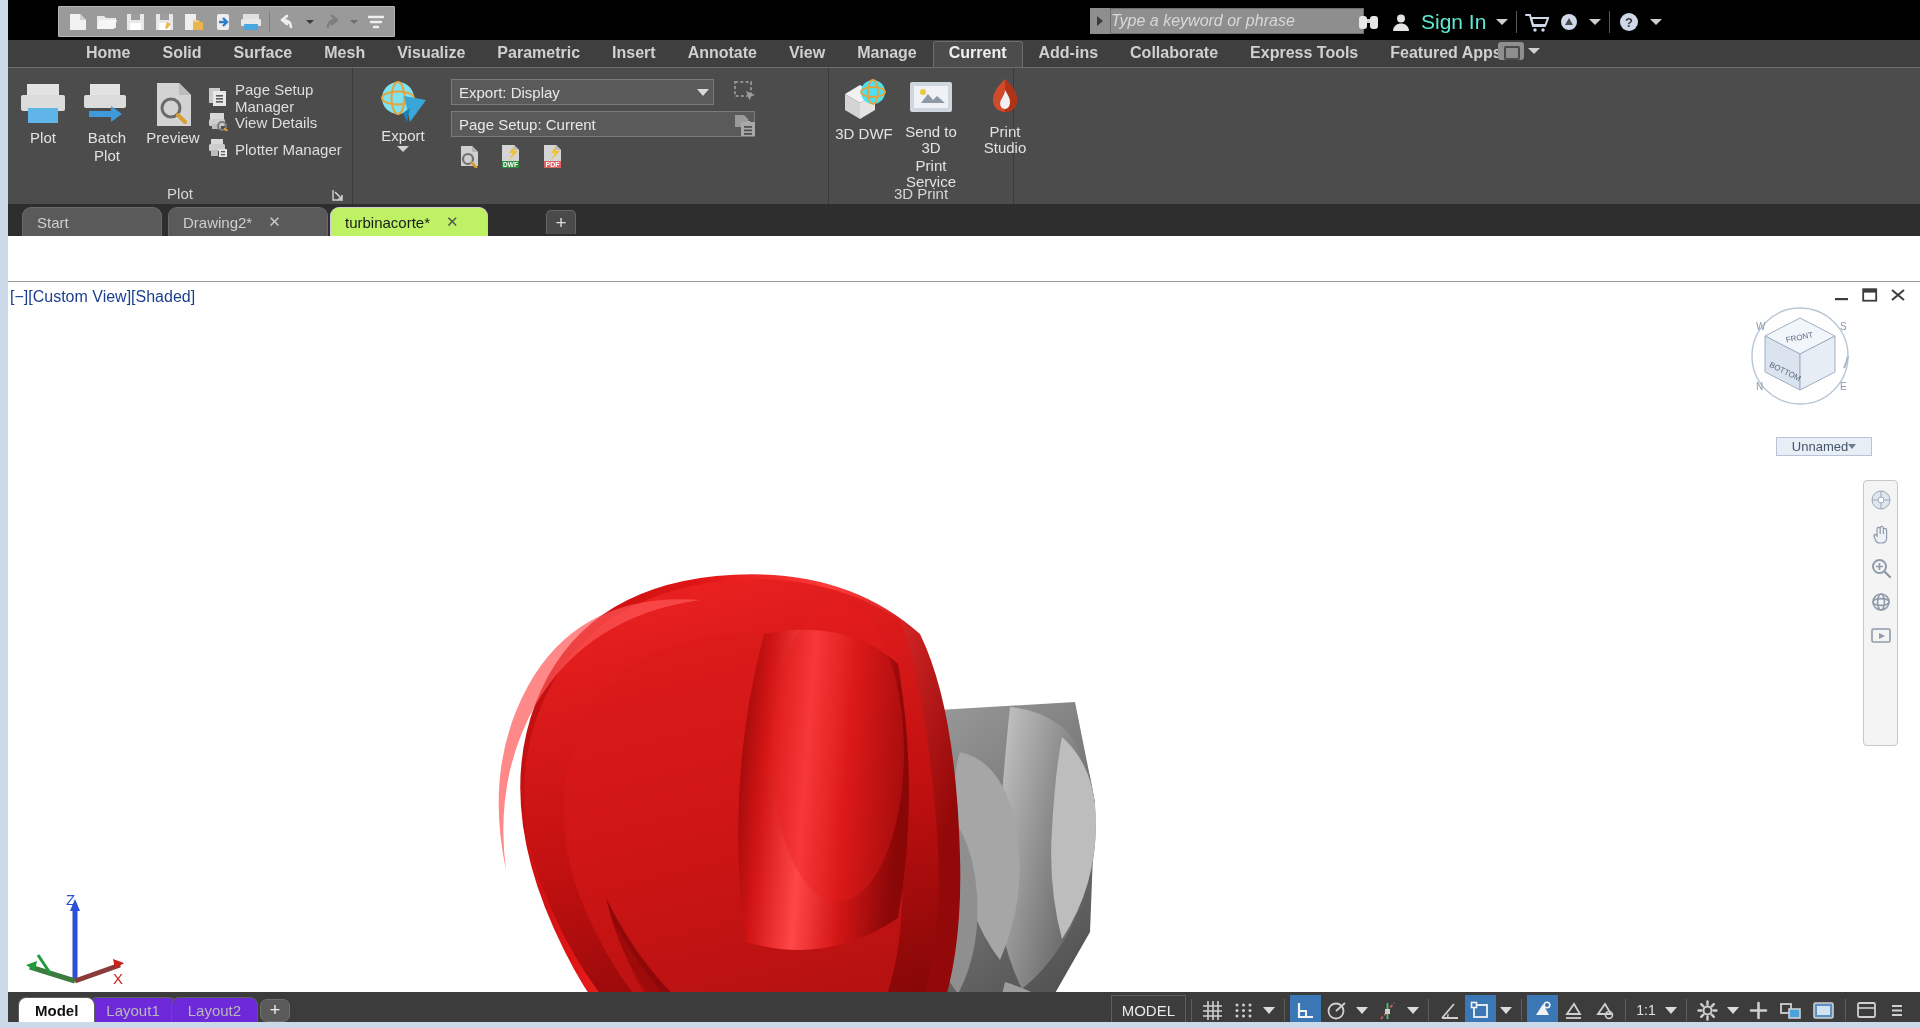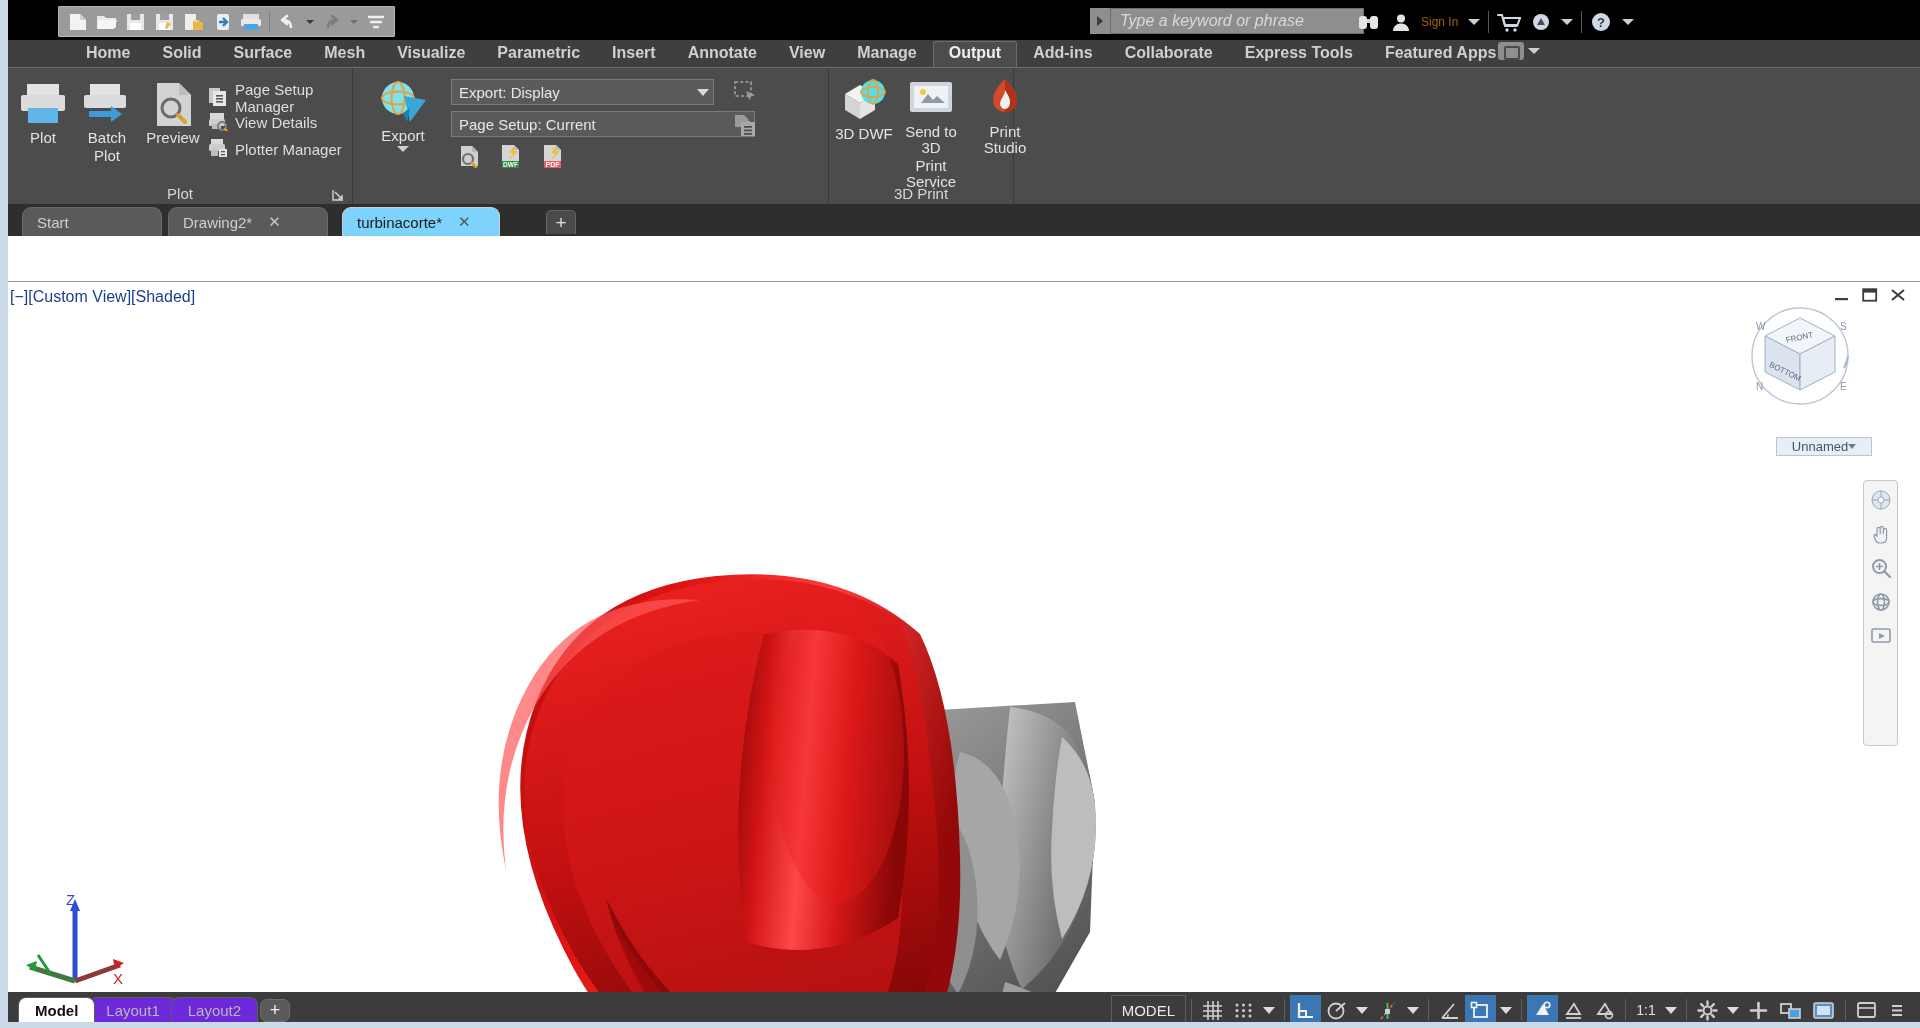--- a/index.html
+++ b/index.html
@@ -17,25 +17,25 @@
                position:relative; }
   .qat .qsep { width:1px; height:20px; background:#7d7d7d; margin:0 2px; }
   .caret-sm { width:0;height:0;border-left:4px solid transparent;border-right:4px solid transparent;
               border-top:4px solid #3a3a3a; }
 
   .srchwrap { position:absolute; left:1090px; top:8px; height:26px; display:flex; align-items:center; }
   .srch-arrow { width:20px; height:26px; background:#8e8e8e; display:flex; align-items:center; justify-content:center;}
   .srch-arrow i { width:0;height:0;border-top:5px solid transparent;border-bottom:5px solid transparent;
                   border-left:6px solid #3c3c3c; }
   .srchbox { width:254px; height:26px; background:#8e8e8e; border:1px solid #6e6e6e; display:flex;
-             align-items:center; padding-left:9px; }
+             align-items:center; }
   .srchbox span { font-style:italic; font-size:16px; color:#d8d8d8; }
   .tb-icons { position:absolute; left:1352px; top:8px; height:27px; display:flex; align-items:center; gap:0px; }
   .tb-icons .ti { height:27px; display:flex; align-items:center; padding:0 5px; }
-  .signin { color:#a16207; font-size:12px; padding:0 6px 0 3px; }
+  .signin { color:#5eead4; font-size:21px; padding:0 6px 0 3px; }
   .vdiv { width:1px; height:22px; background:#585858; margin:0 3px; }
 
   
   .ribtabs { position:absolute; left:0; top:40px; width:1920px; height:27px; background:#3f3f3f; }
   .ribtabs .inner { position:absolute; left:70px; top:0; display:flex; align-items:flex-end; height:27px; }
   .rtab { font-size:16px; color:#d0d0d0; padding:3px 16px 5px 16px; cursor:default; white-space:nowrap;font-weight:bold; }
   .rtab.active { background:#4c4c4c; border:1px solid #6d6d6d; border-bottom:none; color:#f0f0f0;
                  border-radius:3px 3px 0 0; padding:2px 15px 5px 15px; }
   .rt-right { position:absolute; right:380px; top:2px; display:flex; align-items:center; gap:4px; }
   .rt-right .camicon { width:26px;height:18px; background:#8e8e8e; border-radius:3px; position:relative; }
@@ -58,21 +58,21 @@
   .combo .cdrop { position:absolute; right:4px; top:9px; width:0;height:0;
        border-left:6px solid transparent;border-right:6px solid transparent;border-top:7px solid #d8d8d8;}
 
   .dlglaunch { position:absolute; right:7px; bottom:3px; width:14px; height:14px; }
 
   
   .filetabs { position:absolute; left:0; top:204px; width:1920px; height:32px; background:#2e2e2e; }
   .ftab { position:absolute; top:3px; height:29px; background:#5a5a5a; color:#cfcfcf; font-size:15px;
           border-radius:9px 9px 0 0; display:flex; align-items:center; padding:0 14px;
           border:1px solid #6a6a6a; border-bottom:none; }
-  .ftab.active { background:#7dd3fc; color:#1a1a1a; border-color:#cfcfcf;margin-left:12px; }
+  .ftab.active { background:#bef264; color:#1a1a1a; border-color:#cfcfcf; }
   .ftab .xc { margin-left:16px; font-size:15px; color:#c9c9c9; }
   .ftab.active .xc { color:#555; }
   .ftabplus { position:absolute; top:6px; height:24px; width:30px; background:#4a4a4a; color:#ddd;
               display:flex; align-items:center; justify-content:center; font-size:19px;
               border-radius:5px 5px 0 0; border:1px solid #666; border-bottom:none;}
 
   
   .canvas { position:absolute; left:0; top:240px; width:1920px; height:756px; background:#ffffff;
             border-top:1px solid #9a9a9a; overflow:hidden;margin-top:41px; }
   .vplabel { position:absolute; left:10px; top:6px; font-size:16px; color:#1b3f8f; }
@@ -253,21 +253,21 @@
         <div class="rtab">Home</div>
         <div class="rtab">Solid</div>
         <div class="rtab">Surface</div>
         <div class="rtab">Mesh</div>
         <div class="rtab">Visualize</div>
         <div class="rtab">Parametric</div>
         <div class="rtab">Insert</div>
         <div class="rtab">Annotate</div>
         <div class="rtab">View</div>
         <div class="rtab">Manage</div>
-        <div class="rtab active">Output</div>
+        <div class="rtab active">Current</div>
         <div class="rtab">Add-ins</div>
         <div class="rtab">Collaborate</div>
         <div class="rtab">Express Tools</div>
         <div class="rtab">Featured Apps</div>
       </div>
     <div class="rt-right">
       <div class="camicon"></div>
       <i class="caret-sm" style="border-top-color:#cfcfcf;border-width:6px 6px 0 6px"></i>
     </div>
   </div>

